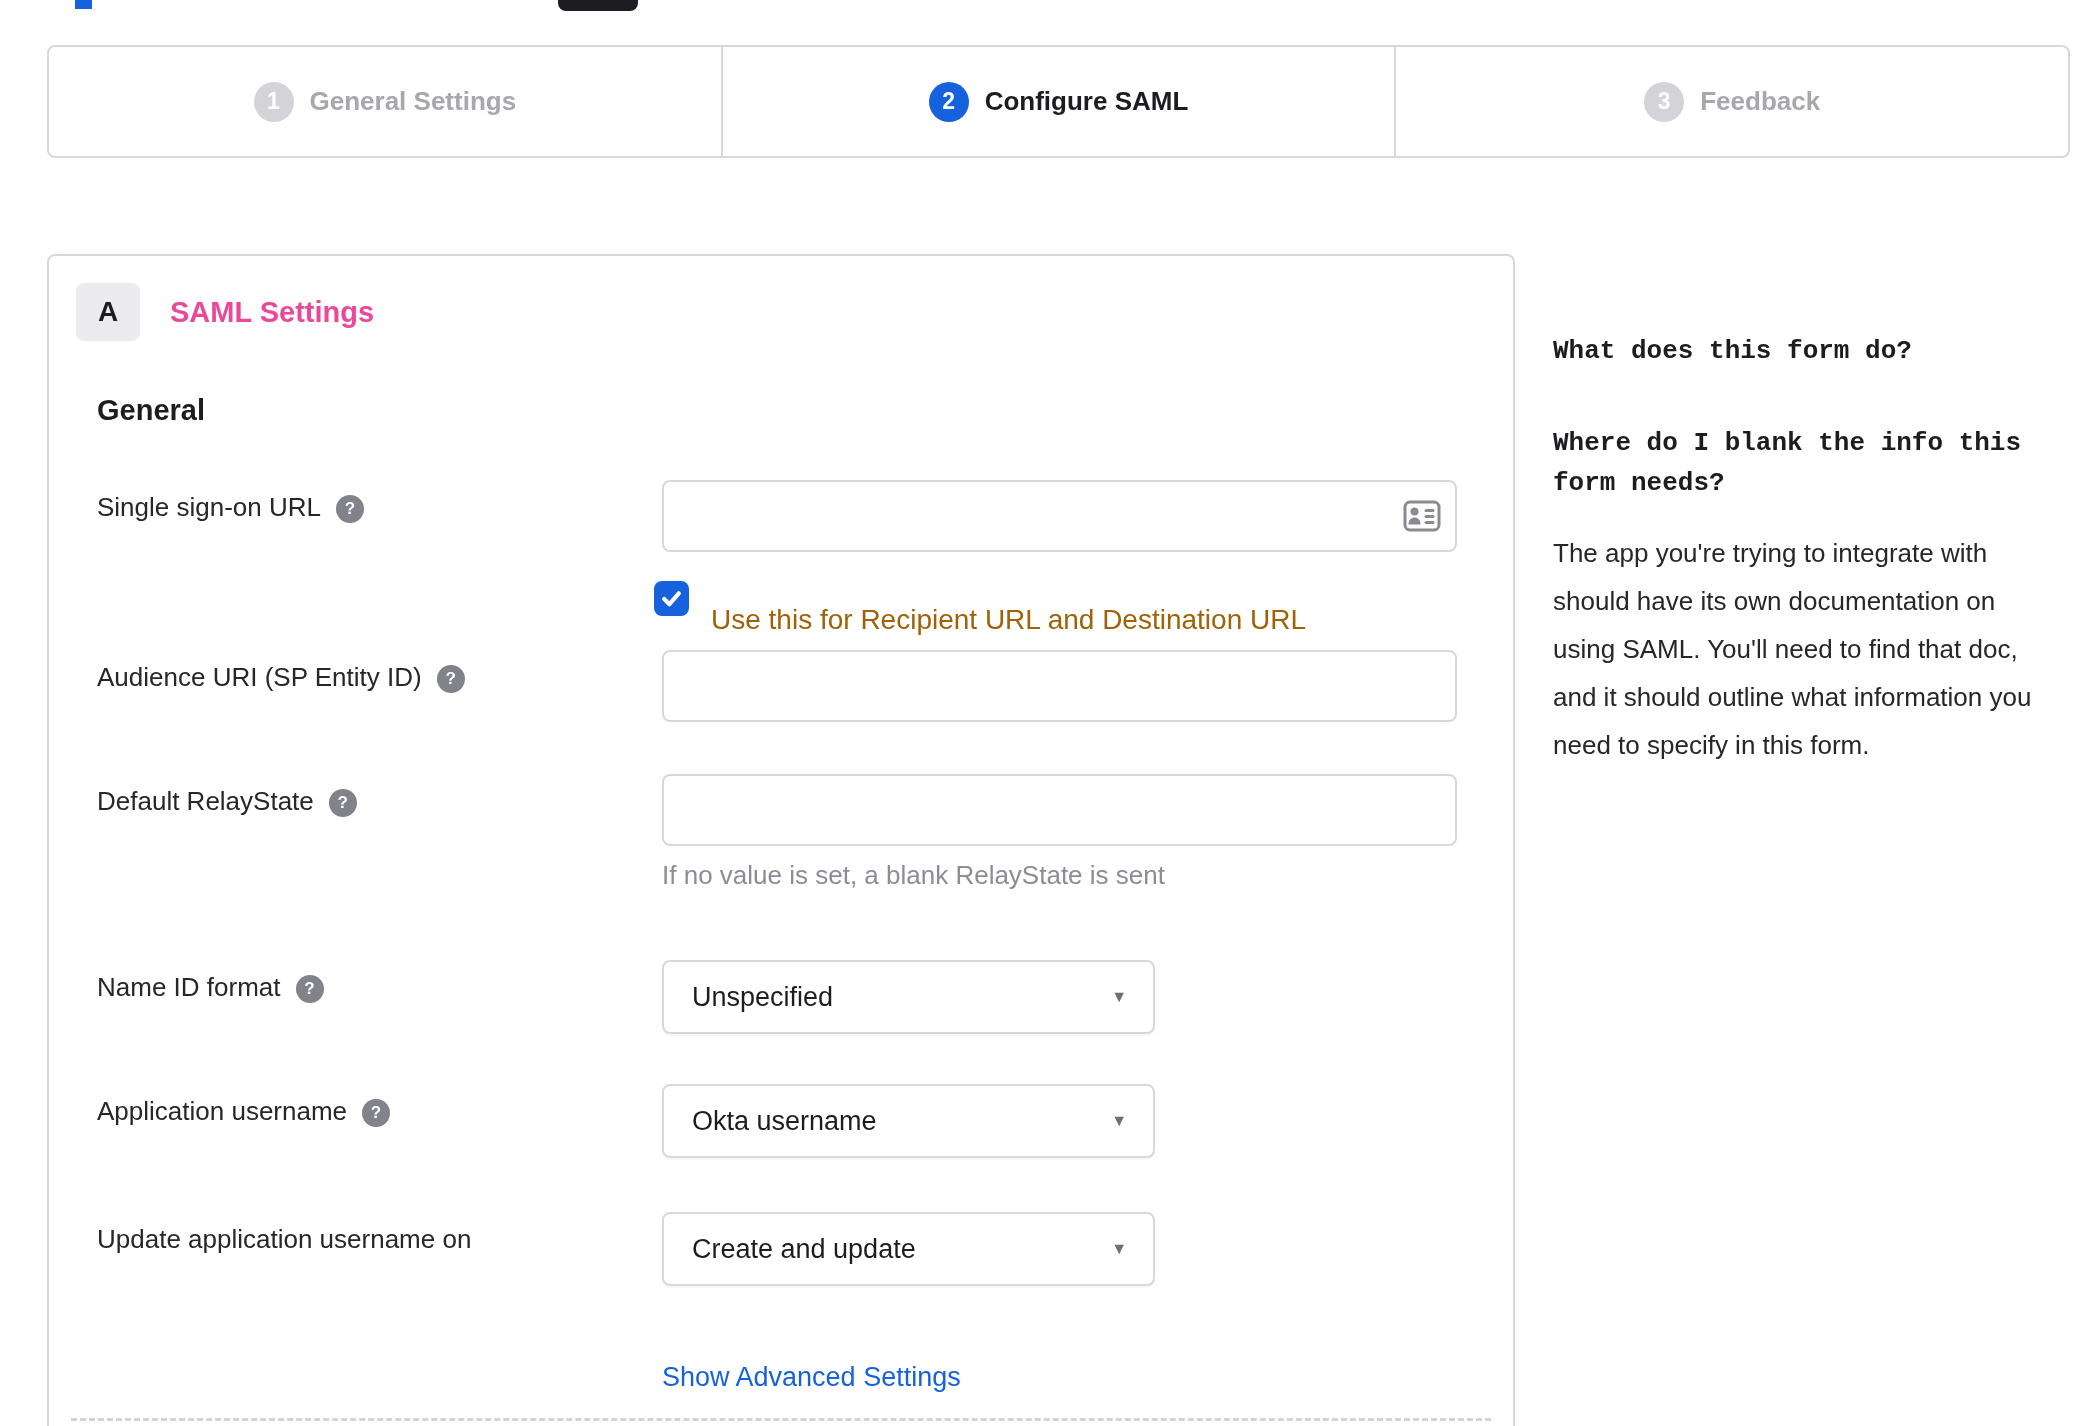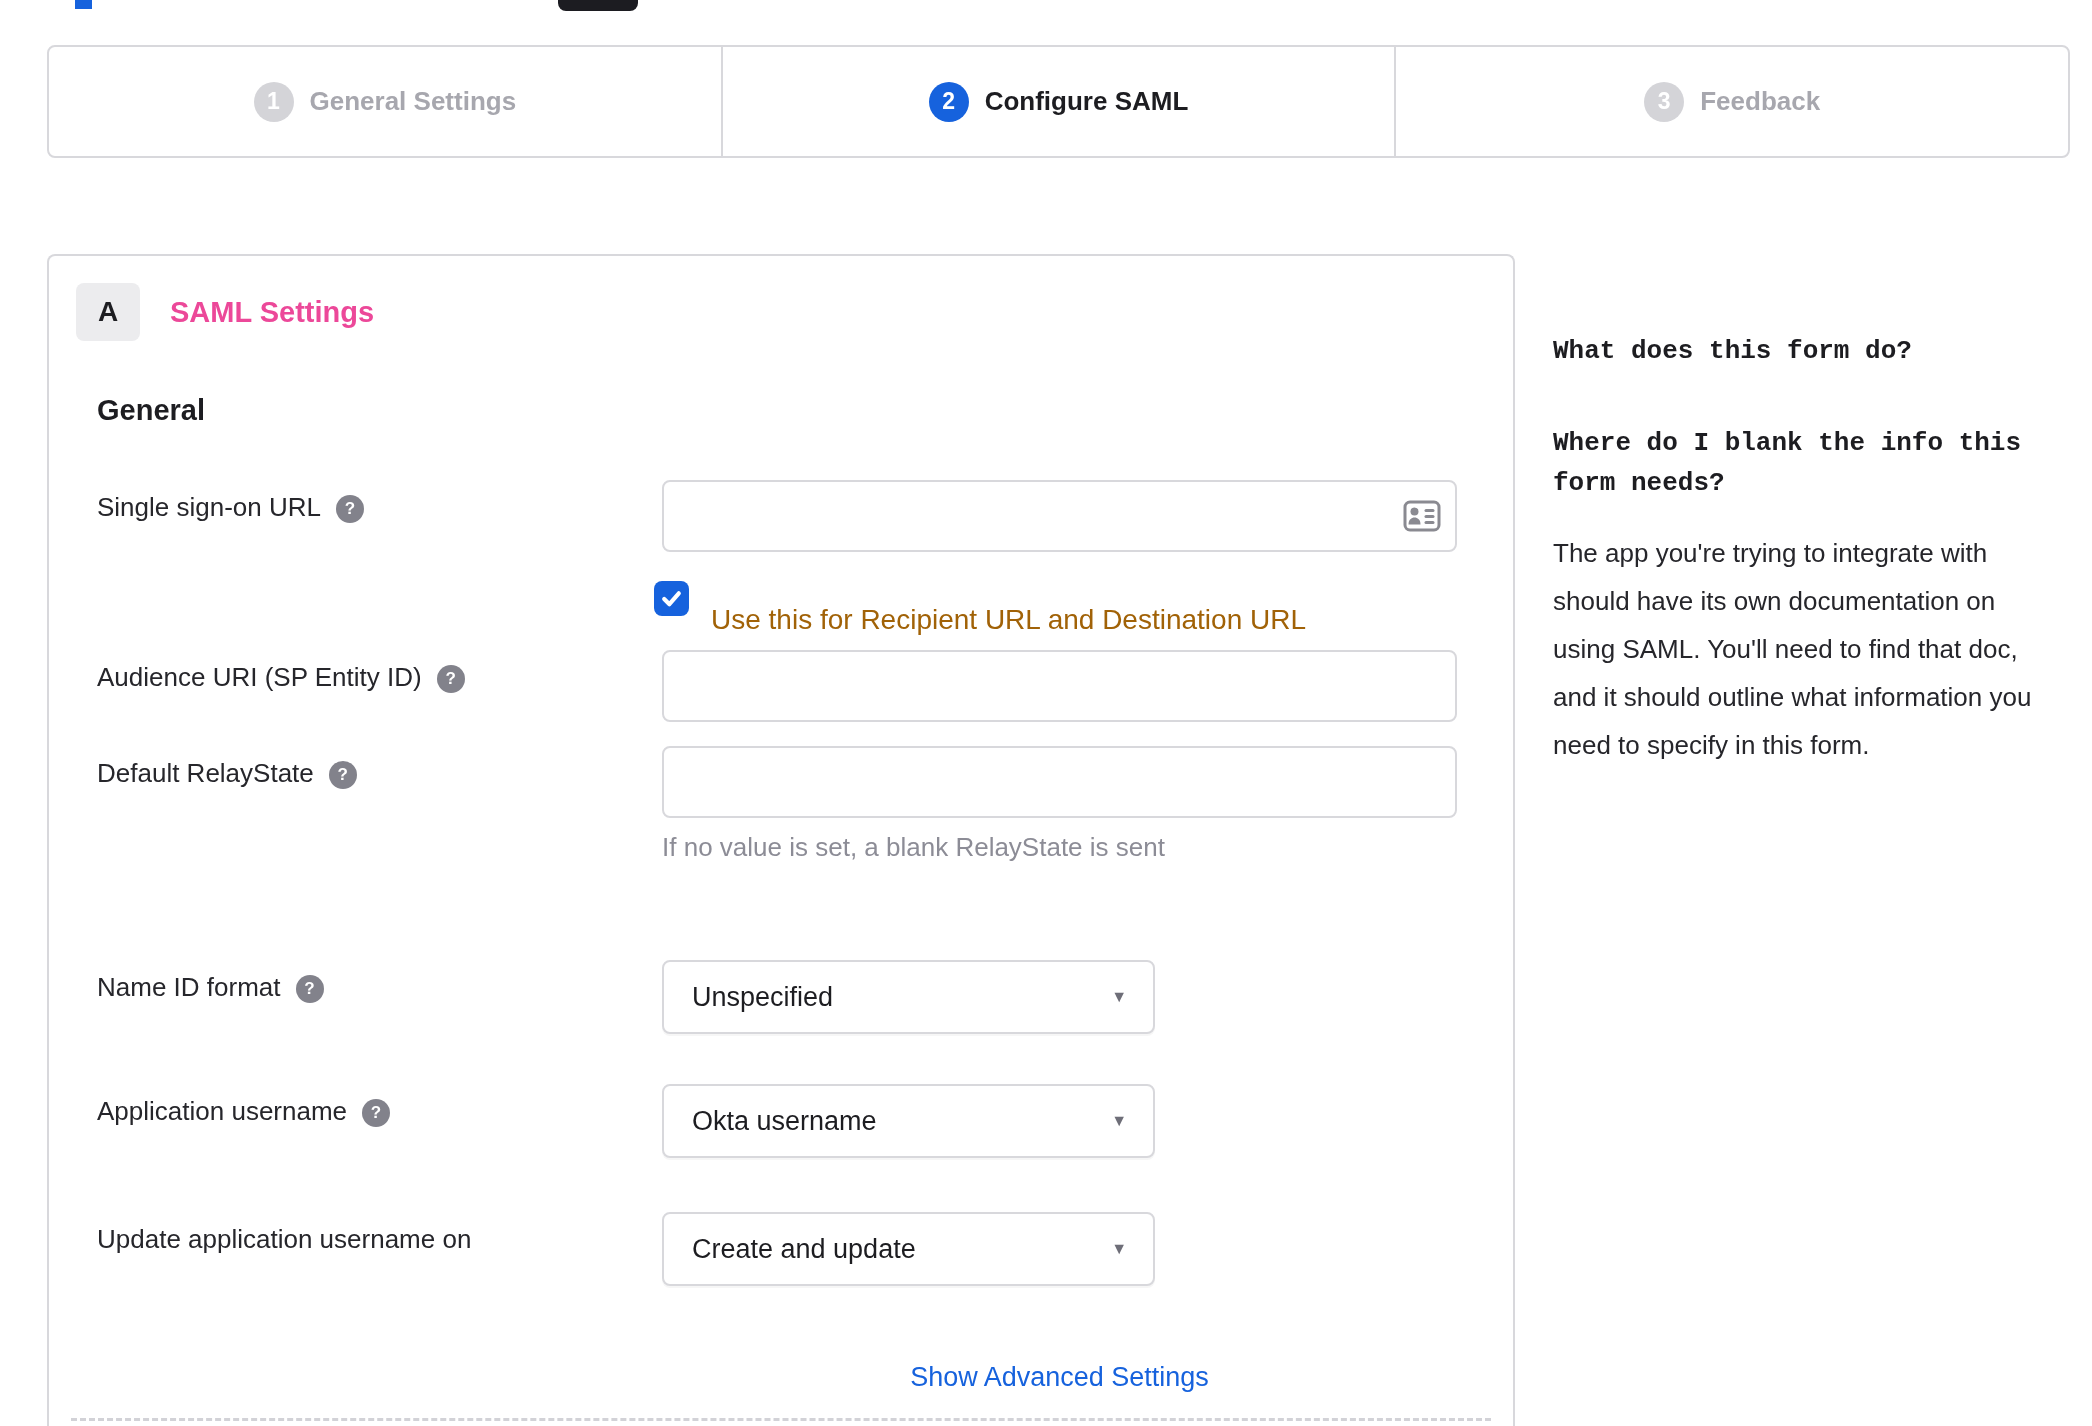--- a/index.html
+++ b/index.html
@@ -84,21 +84,21 @@
   .select {
     position: absolute; left: 613px; top: 0; width: 493px; height: 74px;
     border: 2px solid #d8d8dc; border-radius: 8px; background: #ffffff;
     box-shadow: 0 2px 0 rgba(29,29,33,0.04);
     display: flex; align-items: center;
     padding: 0 56px 0 28px; cursor: pointer;
   }
   .select-value { font-size: 27px; color: #1d1d21; flex: 1 1 auto; white-space: nowrap; overflow: hidden; }
   .caret { position: absolute; right: 26px; top: 50%; transform: translateY(-50%); font-size: 16px; color: #6e6e78; }
 
-  .advanced-link-row { position: absolute; left: 613px; top: 1106px; width: 795px; text-align: center; }
+  .advanced-link-row { position: absolute; left: 613px; top: 1106px; width: 795px; text-align: left; }
   .advanced-link { font-size: 27px; color: #1662dd; text-decoration: none; cursor: pointer; }
 
   .dashed-sep { position: absolute; left: 22px; right: 22px; top: 1162px; border-top: 3px dashed #d2d2d7; }
 
   
   .help-panel { position: absolute; left: 1553px; top: 331px; width: 498px; }
   .help-q { font-size: 26px; font-weight: bold; color: #1d1d21; line-height: 40px; font-family: Liberation Mono, monospace; }
   .help-a { font-size: 26px; color: #26262b; line-height: 48px; margin-top: 26px; }
   .help-q2 { margin-top: 52px; }
 </style>
@@ -160,21 +160,21 @@
     </div>
 
     <div class="form-row" style="top:394px; height:72px;">
       <div class="row-label">
         <span>Audience URI (SP Entity ID)</span>
         <span class="help-dot">?</span>
       </div>
       <input class="text-input" type="text" value="" style="">
     </div>
 
-    <div class="form-row" style="top:490px; height:120px;">
+    <div class="form-row" style="top:518px; height:120px;">
       <div class="row-label">
         <span>Default RelayState</span>
         <span class="help-dot">?</span>
       </div>
       <input class="text-input" type="text" value="" style="">
       <div class="hint">If no value is set, a blank RelayState is sent</div>
     </div>
 
     <div class="form-row" style="top:704px; height:74px;">
       <div class="row-label">

